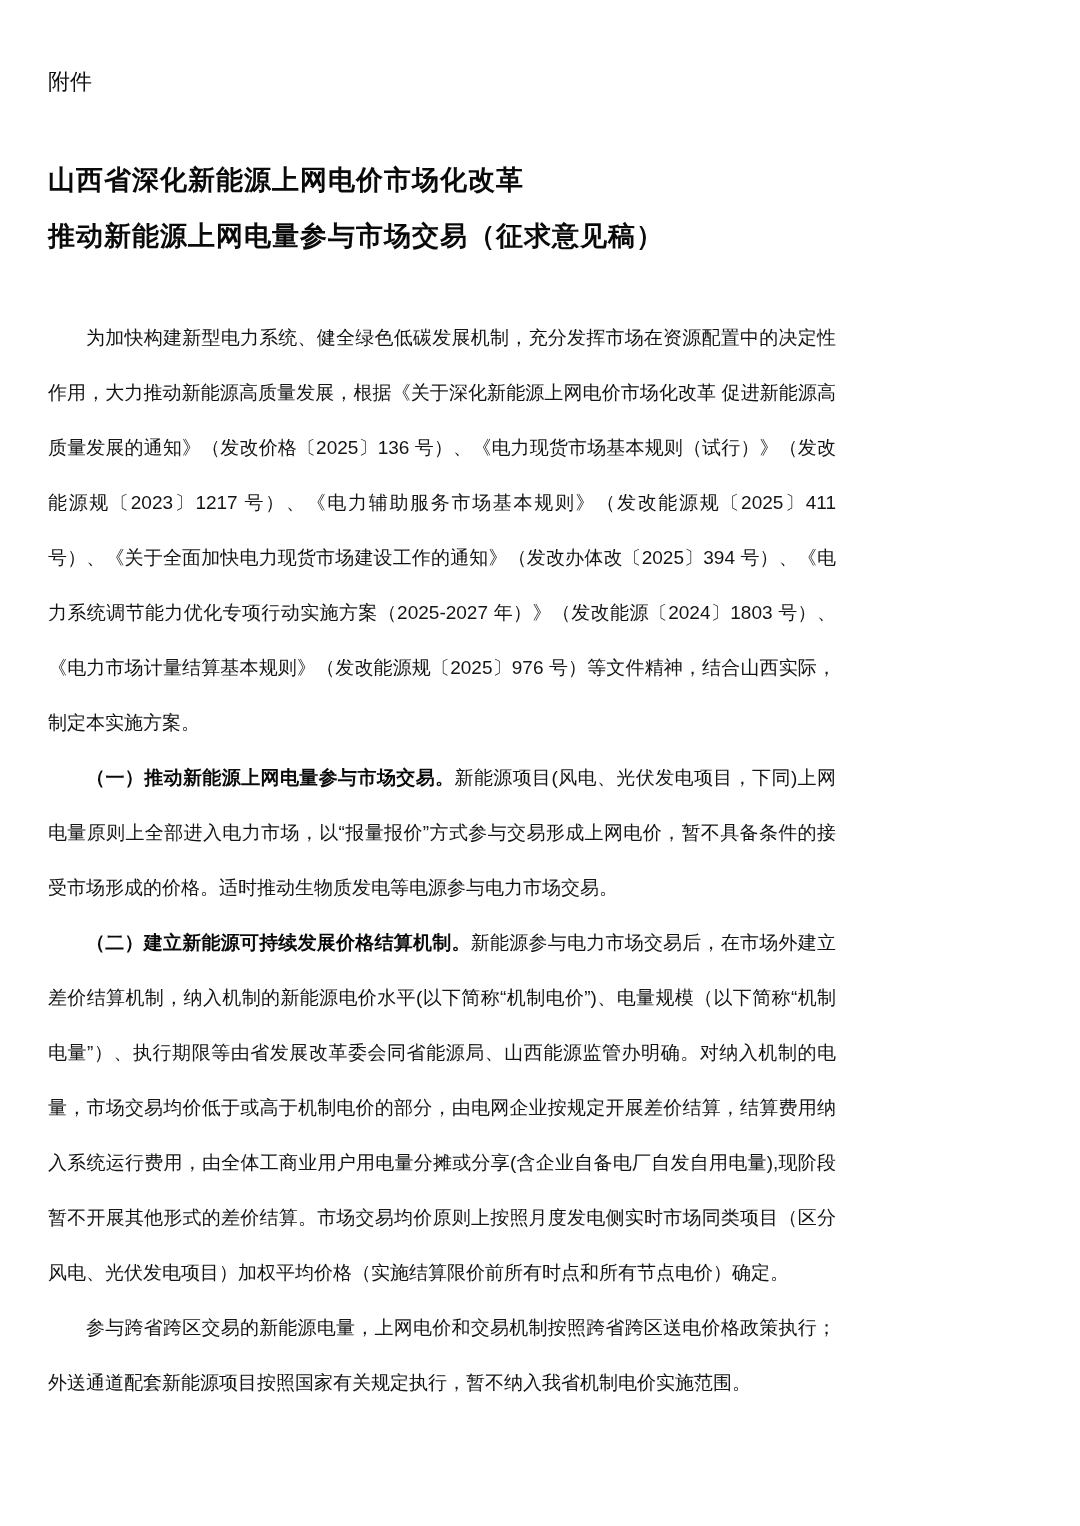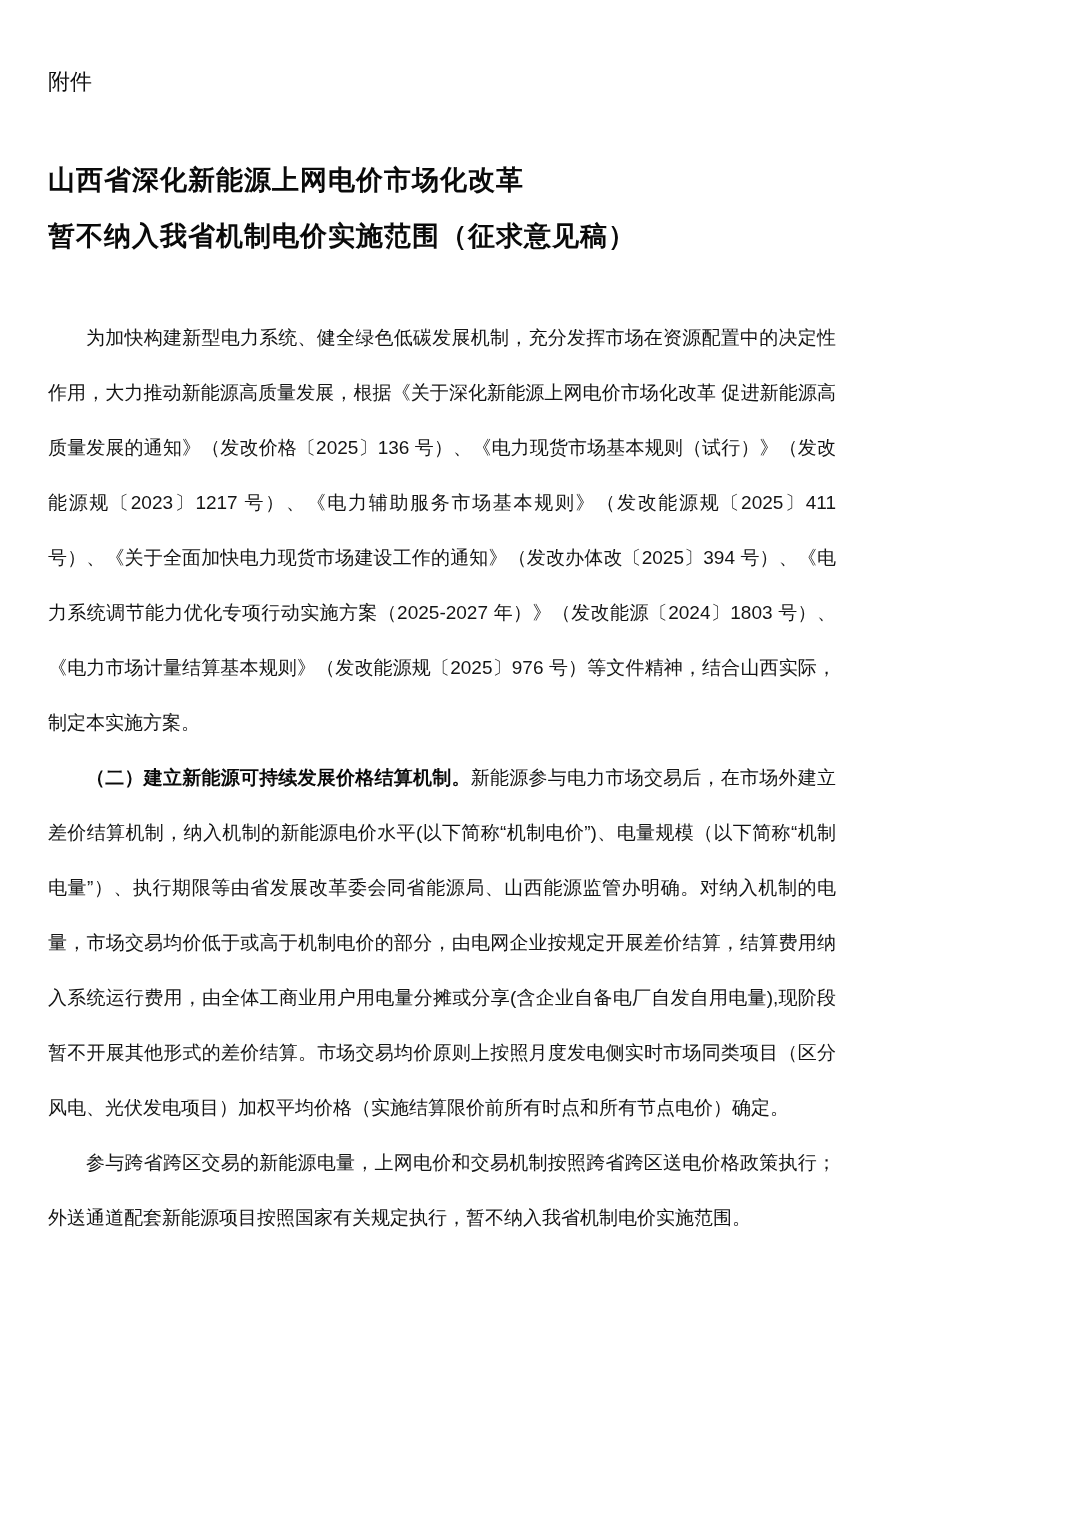--- a/index.html
+++ b/index.html
@@ -54,30 +54,33 @@
 </style>
 </head>
 <body>
 
 <div class="page">
 
   <div class="attachment-label">附件</div>
 
   <div class="doc-title">
     <div>山西省深化新能源上网电价市场化改革</div>
-    <div>暂不纳入我省机制电价实施范围（征求意见稿）</div>
+    <div>推动新能源上网电量参与市场交易（征求意见稿）</div>
   </div>
 
   <div class="content">
 
     <p>
       <span>为加快构建新型电力系统、健全绿色低碳发展机制，充分发挥市场在资源配置中的决定性作用，大力推动新能源高质量发展，根据《关于深化新能源上网电价市场化改革 促进新能源高质量发展的通知》（发改价格〔2025〕136 号）、《电力现货市场基本规则（试行）》（发改能源规〔2023〕1217 号）、《电力辅助服务市场基本规则》（发改能源规〔2025〕411 号）、《关于全面加快电力现货市场建设工作的通知》（发改办体改〔2025〕394 号）、《电力系统调节能力优化专项行动实施方案（2025-2027 年）》（发改能源〔2024〕1803 号）、《电力市场计量结算基本规则》（发改能源规〔2025〕976 号）等文件精神，结合山西实际，制定本实施方案。</span>
     </p>
 
 
+    <p>
+      <span class="lead-bold">（一）推动新能源上网电量参与市场交易。</span><span>新能源项目(风电、光伏发电项目，下同)上网电量原则上全部进入电力市场，以“报量报价”方式参与交易形成上网电价，暂不具备条件的接受市场形成的价格。适时推动生物质发电等电源参与电力市场交易。</span>
+    </p>
 
     <p>
       <span class="lead-bold">（二）建立新能源可持续发展价格结算机制。</span><span>新能源参与电力市场交易后，在市场外建立差价结算机制，纳入机制的新能源电价水平(以下简称“机制电价”)、电量规模（以下简称“机制电量”）、执行期限等由省发展改革委会同省能源局、山西能源监管办明确。对纳入机制的电量，市场交易均价低于或高于机制电价的部分，由电网企业按规定开展差价结算，结算费用纳入系统运行费用，由全体工商业用户用电量分摊或分享(含企业自备电厂自发自用电量),现阶段暂不开展其他形式的差价结算。市场交易均价原则上按照月度发电侧实时市场同类项目（区分风电、光伏发电项目）加权平均价格（实施结算限价前所有时点和所有节点电价）确定。</span>
     </p>
 
     <p>
       <span>参与跨省跨区交易的新能源电量，上网电价和交易机制按照跨省跨区送电价格政策执行；外送通道配套新能源项目按照国家有关规定执行，暂不纳入我省机制电价实施范围。</span>
     </p>
 
 

